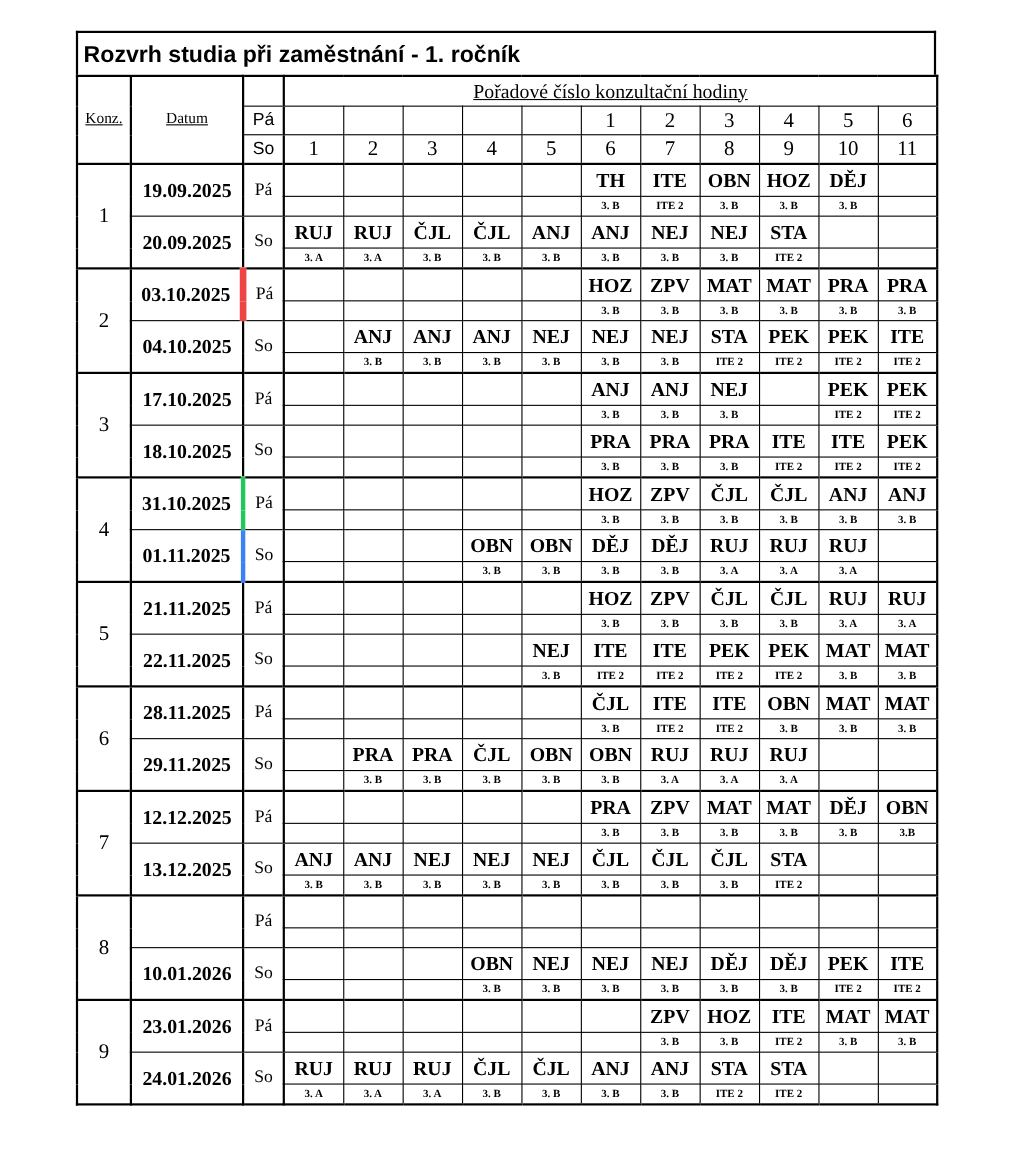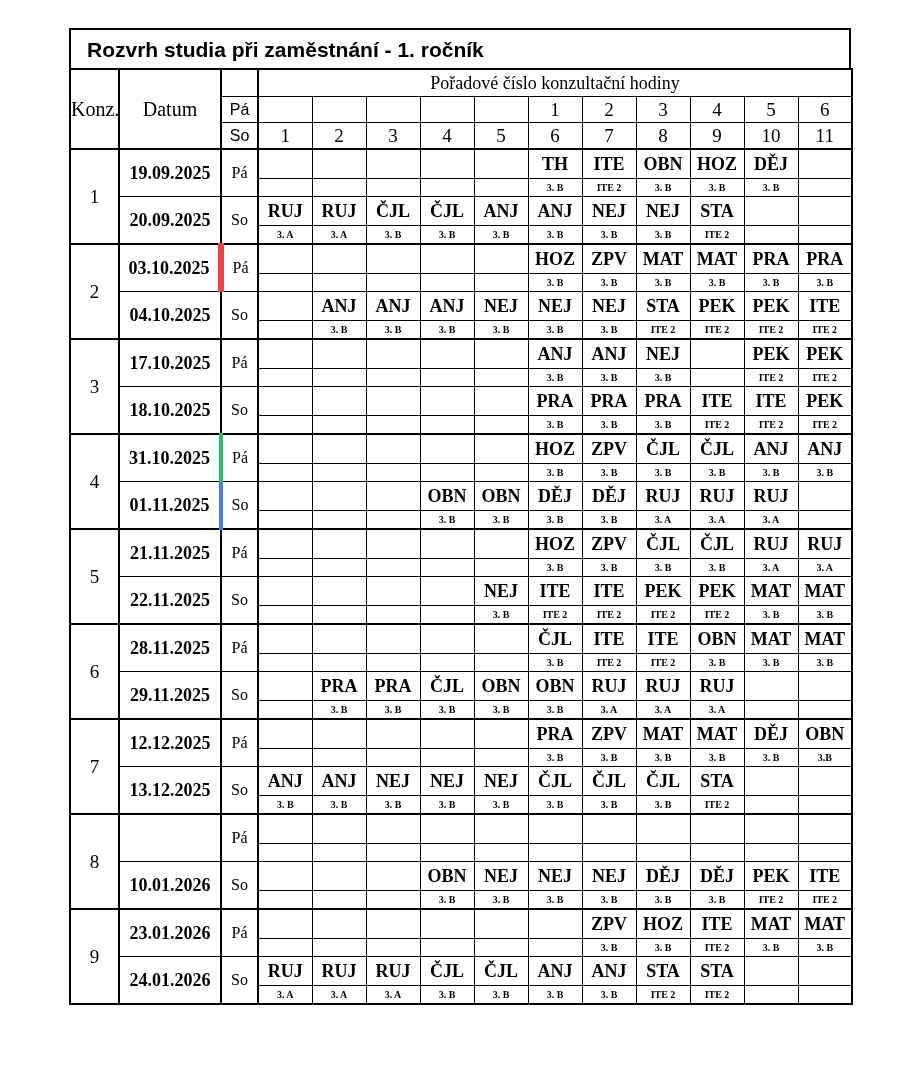--- a/index.html
+++ b/index.html
@@ -1,38 +1,38 @@
 <!DOCTYPE html>
 <html><head>
 <meta charset="utf-8">
 <style>
   html, body { margin:0; padding:0; background:#ffffff; }
   body { width:922px; height:1069px; position:relative; overflow:hidden; }
   .sheet { position:absolute; left:69px; top:28px; width:782px; }
   .title-row {
     height:40px; border:2px solid #000; border-bottom:none;
     font-family:"Liberation Sans", sans-serif; font-weight:bold; font-size:21px;
-    line-height:40px; padding-left:16px; box-sizing:border-box; color:#000;
+    line-height:40px; padding-left:5px; box-sizing:border-box; color:#000;
   }
   .subtitle-row {
     height:31px; border:2px solid #000; border-bottom:none;
     font-family:"Liberation Sans", sans-serif; font-weight:bold; font-size:21px;
     line-height:31px; padding-left:4px; box-sizing:border-box; color:#000;
   }
   table.grid {
     border-collapse:collapse; table-layout:fixed; width:782px;
     font-family:"Liberation Serif", serif; color:#000;
   }
   table.grid td { border:1px solid #000; padding:0; text-align:center; vertical-align:middle; overflow:hidden; white-space:nowrap; }
   col.c-konz { width:49px; } col.c-date { width:102px; } col.c-day { width:37px; } col.c-h { width:54px; }
-  .hdr-top td { height:26px; }
+  .hdr-top td { height:26px;text-decoration:underline; }
   .hdr-pa td, .hdr-so td { height:25px; }
   .hdr-caption { font-size:18px; }
   .hdr-num { font-size:19px; }
-  .hdr-label { font-size:20px;margin-left:37px; }
+  .hdr-label { font-size:14px;margin-left:37px; }
   .hdr-day { font-family:"Liberation Sans", sans-serif; font-size:16px; }
   .subj td.h { height:28px; font-weight:bold; font-size:18px; }
   .room td.h { height:17px; font-weight:bold; font-size:10px; }
   .konz-num { font-size:19px; }
   .date { font-weight:bold; font-size:18px; }
   .day { font-size:16px; }
   .thick-l { border-left:2px solid #000 !important; }
   .thick-r { border-right:2px solid #000 !important; }
   .thick-t td { border-top:2px solid #000 !important; }
   .thick-b { border-bottom:2px solid #000 !important; }

